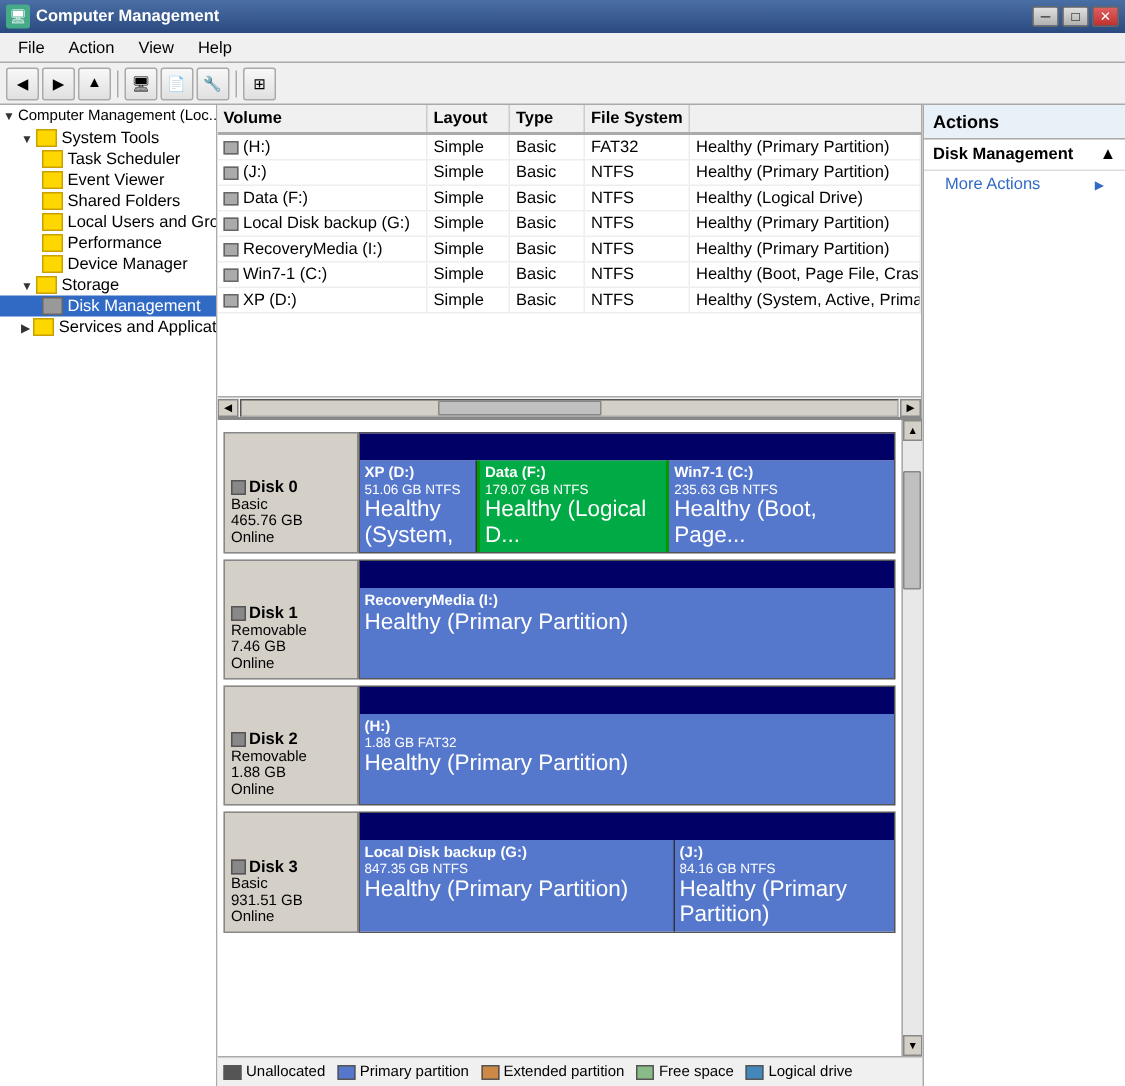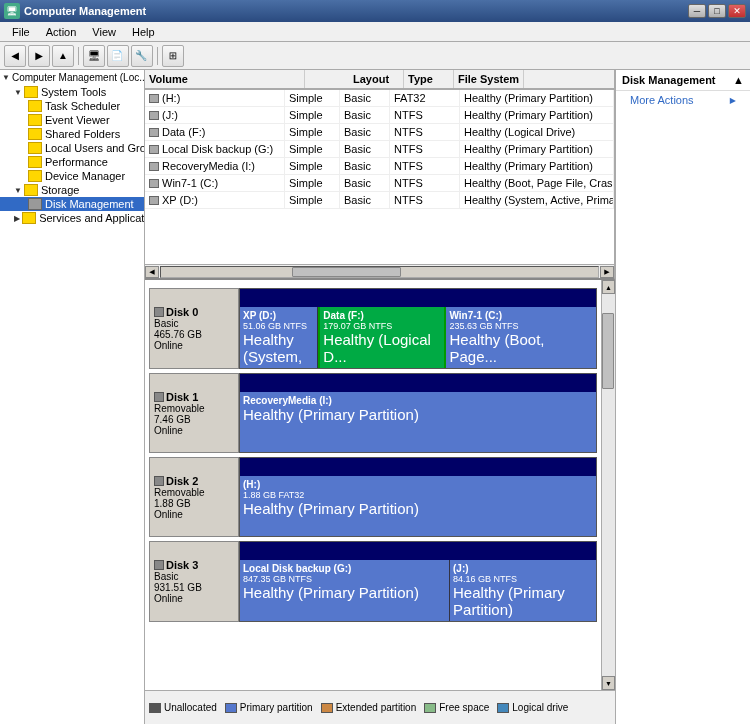--- a/index.html
+++ b/index.html
@@ -43,42 +43,42 @@
     .table-cell { padding: 2px 4px; border-right: 1px solid #eee; white-space: nowrap; overflow: hidden; font-size: 11px; display: flex; align-items: center; }
     
     
     .h-scroll { height: 14px; background: #f0f0f0; border-top: 1px solid #aaa; display: flex; align-items: center; }
     .scroll-track { flex: 1; height: 12px; background: #d4d0c8; border: 1px inset #aaa; margin: 0 1px; position: relative; }
     .scroll-thumb { position: absolute; height: 10px; background: #c0c0c0; border: 1px solid #888; border-radius: 1px; top: 0; left: 30%; width: 25%; }
     .scroll-arrow { width: 14px; height: 12px; background: #d4d0c8; border: 1px solid #888; display: flex; align-items: center; justify-content: center; font-size: 7px; cursor: pointer; flex-shrink: 0; }
     
     
     .disk-row { display: flex; align-items: stretch; margin: 4px 2px; min-height: 80px; }
-    .disk-info { width: 90px; padding: 4px; background: #d4d0c8; border: 1px solid #888; flex-shrink: 0; display: flex; flex-direction: column; justify-content: center; }
+    .disk-info { width: 90px; padding: 4px; background: #d4d0c8; border: 1px solid #888; flex-shrink: 0; display: flex; flex-direction: column; justify-content: flex-end; }
     .disk-info .disk-num { font-weight: bold; font-size: 11px; }
     .disk-info .disk-type { font-size: 10px; }
     .disk-info .disk-size { font-size: 10px; }
     .disk-info .disk-status { font-size: 10px; }
     
     .partition { display: flex; flex-direction: column; justify-content: flex-start; padding: 3px; border-right: 1px solid #555; overflow: hidden; font-size: 10px; }
     .partition:last-child { border-right: none; }
     .partition.primary { background: #5577cc; color: white; }
     .partition-name { font-weight: bold; font-size: 10px; white-space: nowrap; overflow: hidden; }
     .partition-size { font-size: 9px; }
     .partition-status { font-size: 15px; }
     
     
     .actions-panel { width: 135px; background: white; border-left: 1px solid #aaa; flex-shrink: 0; }
     .actions-title { background: #e8f0f8; padding: 4px 6px; font-weight: bold; font-size: 12px; border-bottom: 1px solid #aaa; }
     .actions-section { padding: 4px 6px; font-weight: bold; font-size: 11px; color: #000; border-bottom: 1px solid #ddd; display: flex; align-items: center; justify-content: space-between; }
     .actions-item { padding: 3px 14px; font-size: 11px; color: #316ac5; cursor: pointer; display: flex; align-items: center; justify-content: space-between; }
     .actions-arrow { font-size: 8px; }
     
     
-    .legend { height: 34px; background: #f0f0f0; border-top: 1px solid #aaa; display: flex; align-items: center; padding: 0 4px; gap: 8px; font-size: 10px; overflow: hidden; }
+    .legend { height: 20px; background: #f0f0f0; border-top: 1px solid #aaa; display: flex; align-items: center; padding: 0 4px; gap: 8px; font-size: 10px; overflow: hidden; }
     .legend-item { display: flex; align-items: center; gap: 3px; }
     .legend-box { width: 12px; height: 10px; border: 1px solid #555; flex-shrink: 0; }
     .v-scrollbar { width: 14px; background: #d4d0c8; border-left: 1px solid #aaa; display: flex; flex-direction: column; }
     .v-scroll-up { height: 14px; background: #d4d0c8; border: 1px solid #888; display: flex; align-items: center; justify-content: center; font-size: 7px; cursor: pointer; flex-shrink: 0; }
     .v-scroll-track { flex: 1; background: #e8e8e8; position: relative; }
     .v-scroll-thumb { position: absolute; width: 12px; background: #c0c0c0; border: 1px solid #888; border-radius: 1px; top: 5%; left: 0; height: 20%; }
     .v-scroll-down { height: 14px; background: #d4d0c8; border: 1px solid #888; display: flex; align-items: center; justify-content: center; font-size: 7px; cursor: pointer; flex-shrink: 0; }
     
     .tree-root { font-size: 11px; }
     .expand-btn { color: #333; font-size: 8px; }
@@ -177,22 +177,22 @@
       <span style="display:inline-block;width:14px;height:12px;background:#ffd700;border:1px solid #c8a000;margin-right:3px;flex-shrink:0;vertical-align:middle;"></span>
       <span>Services and Applications</span>
     </div>
   </div>
 
   <div class="center-panel">
 
     <div class="table-area" style="height: 210px; flex: none; border-bottom: 2px solid #888;">
 
       <div class="table-header">
-        <div class="table-header-cell" style="width:160px;">Volume</div>
-        <div class="table-header-cell" style="width:55px;margin-left:44px;">Layout</div>
+        <div class="table-header-cell" style="width:140px;">Volume</div>
+        <div class="table-header-cell" style="width:55px;">Layout</div>
         <div class="table-header-cell" style="width:50px;">Type</div>
         <div class="table-header-cell" style="width:70px;">File System</div>
       </div>
 
       <div class="table-body">
 
         <div class="table-row">
           <div class="table-cell" style="width:140px;">
             <span style="display:inline-block;width:10px;height:9px;background:#aaa;border:1px solid #666;margin-right:3px;"></span>
             <span>(H:)</span>
@@ -418,20 +418,21 @@
         </div>
         <div class="legend-item">
           <div class="legend-box" style="background:#4488bb;"></div>
           <span>Logical drive</span>
         </div>
       </div>
     </div>
   </div>
 
   <div class="actions-panel">
+    <div class="actions-title">Actions</div>
     <div class="actions-section">
       <span>Disk Management</span>
       <span>▲</span>
     </div>
     <div class="actions-item">
       <span>More Actions</span>
       <span class="actions-arrow">▶</span>
     </div>
   </div>
 

